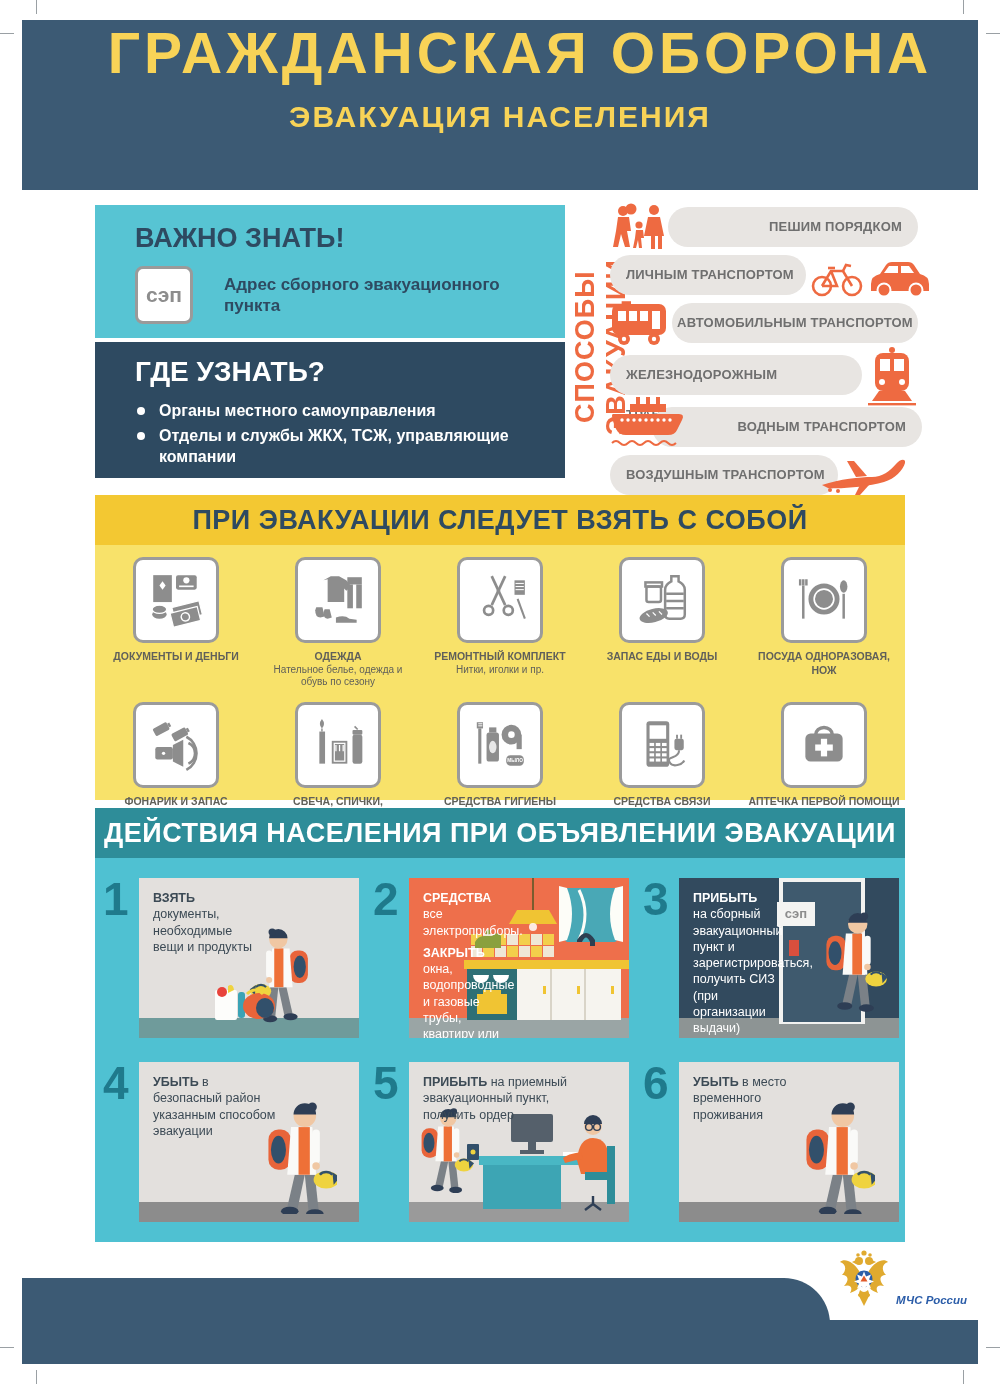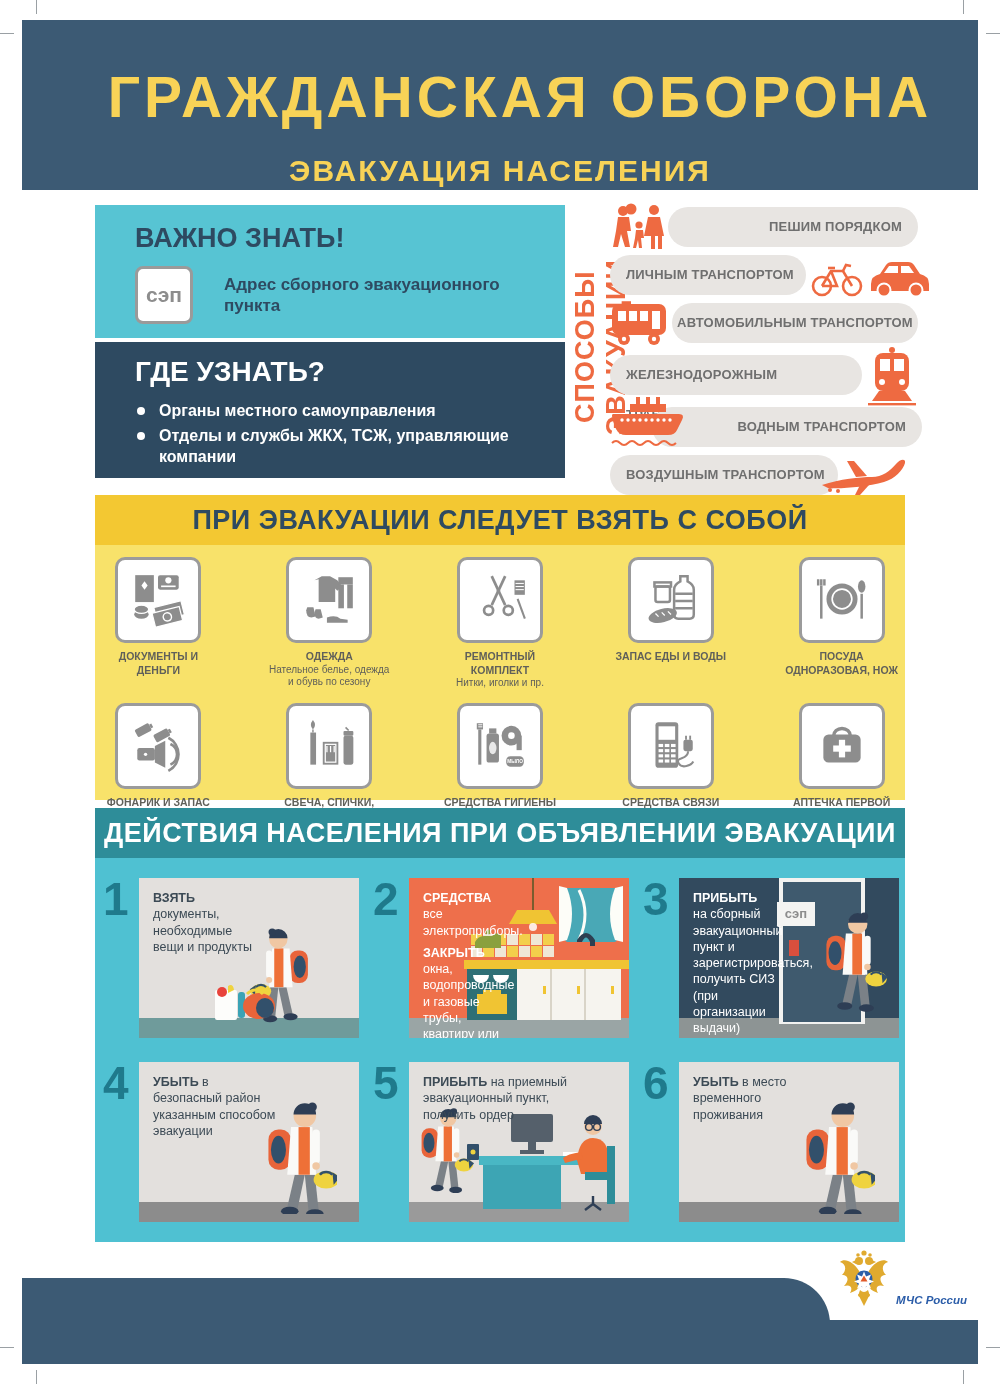--- a/index.html
+++ b/index.html
@@ -4,22 +4,22 @@
 <style>
   * { margin:0; padding:0; box-sizing:border-box; }
   body { background:#fff; font-family:"Liberation Sans", sans-serif; }
   .page { position:relative; width:1000px; height:1384px; background:#ffffff; overflow:hidden; }
 
   
   .crop { position:absolute; background:#9aa0a4; }
 
   
   .hdr { position:absolute; left:22px; top:20px; width:956px; height:170px; background:#3c5a74; text-align:center; }
-  .hdr h1 { margin-top:44px; font-size:57px; font-weight:bold; letter-spacing:4px; color:#f8d357;padding-left:40px; }
-  .hdr h2 { margin-top:24px; font-size:30px; font-weight:bold; letter-spacing:2px; color:#f8d357; }
+  .hdr h1 { font-size:57px; font-weight:bold; letter-spacing:4px; color:#f8d357;padding-left:40px; }
+  .hdr h2 { margin-top:14px; font-size:30px; font-weight:bold; letter-spacing:2px; color:#f8d357; }
 
   
   .imp { position:absolute; left:95px; top:205px; width:470px; height:133px; background:#57c4d3; }
   .imp .h { margin:18px 0 0 40px; font-size:27px; font-weight:bold; color:#2e4a61; }
   .imp .row { display:flex; align-items:center; margin:12px 0 0 40px; }
   .sepbox { width:58px; height:58px; background:#fff; border:3px solid #9a9a9a; border-radius:8px;
             display:flex; align-items:center; justify-content:center;
             font-size:21px; font-weight:bold; color:#8d8d8d; }
   .imp .txt { margin-left:31px; width:330px; font-size:17px; font-weight:bold; color:#2e4a61; line-height:1.25; }
 
@@ -37,21 +37,21 @@
   .mrow { position:absolute; height:42px; width:100%; }
   .pill { position:absolute; top:0; height:40px; background:#e8e5e2; border-radius:21px;
           font-size:13px; font-weight:bold; color:#6f6f6f; line-height:40px; letter-spacing:.2px; }
   .micon { position:absolute; }
 
   
   .takewith { position:absolute; left:95px; top:495px; width:810px; height:305px; }
   .tw-band { height:50px; background:#f3c832; text-align:center; }
   .tw-band .h { line-height:50px; font-size:27px; font-weight:bold; color:#2e4a61; letter-spacing:.5px; }
   .tw-body { height:255px; background:#f8e26a; padding-top:12px; }
-  .tw-row { display:flex; width:810px;gap:44px; }
+  .tw-row { display:flex; width:810px; }
   .tw-item { width:162px; text-align:center; }
   .ibox { width:86px; height:86px; margin:0 auto; background:#fff; border:3px solid #9b9b9b; border-radius:10px;
           display:flex; align-items:center; justify-content:center; }
   .icap { margin-top:7px; font-size:10.5px; font-weight:bold; color:#60605a; line-height:1.3; padding:0 4px; }
   .isub { font-size:10px; color:#60605a; line-height:1.25; padding:0 2px; }
   .tw-row.r2 { margin-top:13px; }
 
   
   .actions { position:absolute; left:95px; top:808px; width:810px; height:460px; }
   .ac-band { height:50px; background:#2e8d99; text-align:center; }

